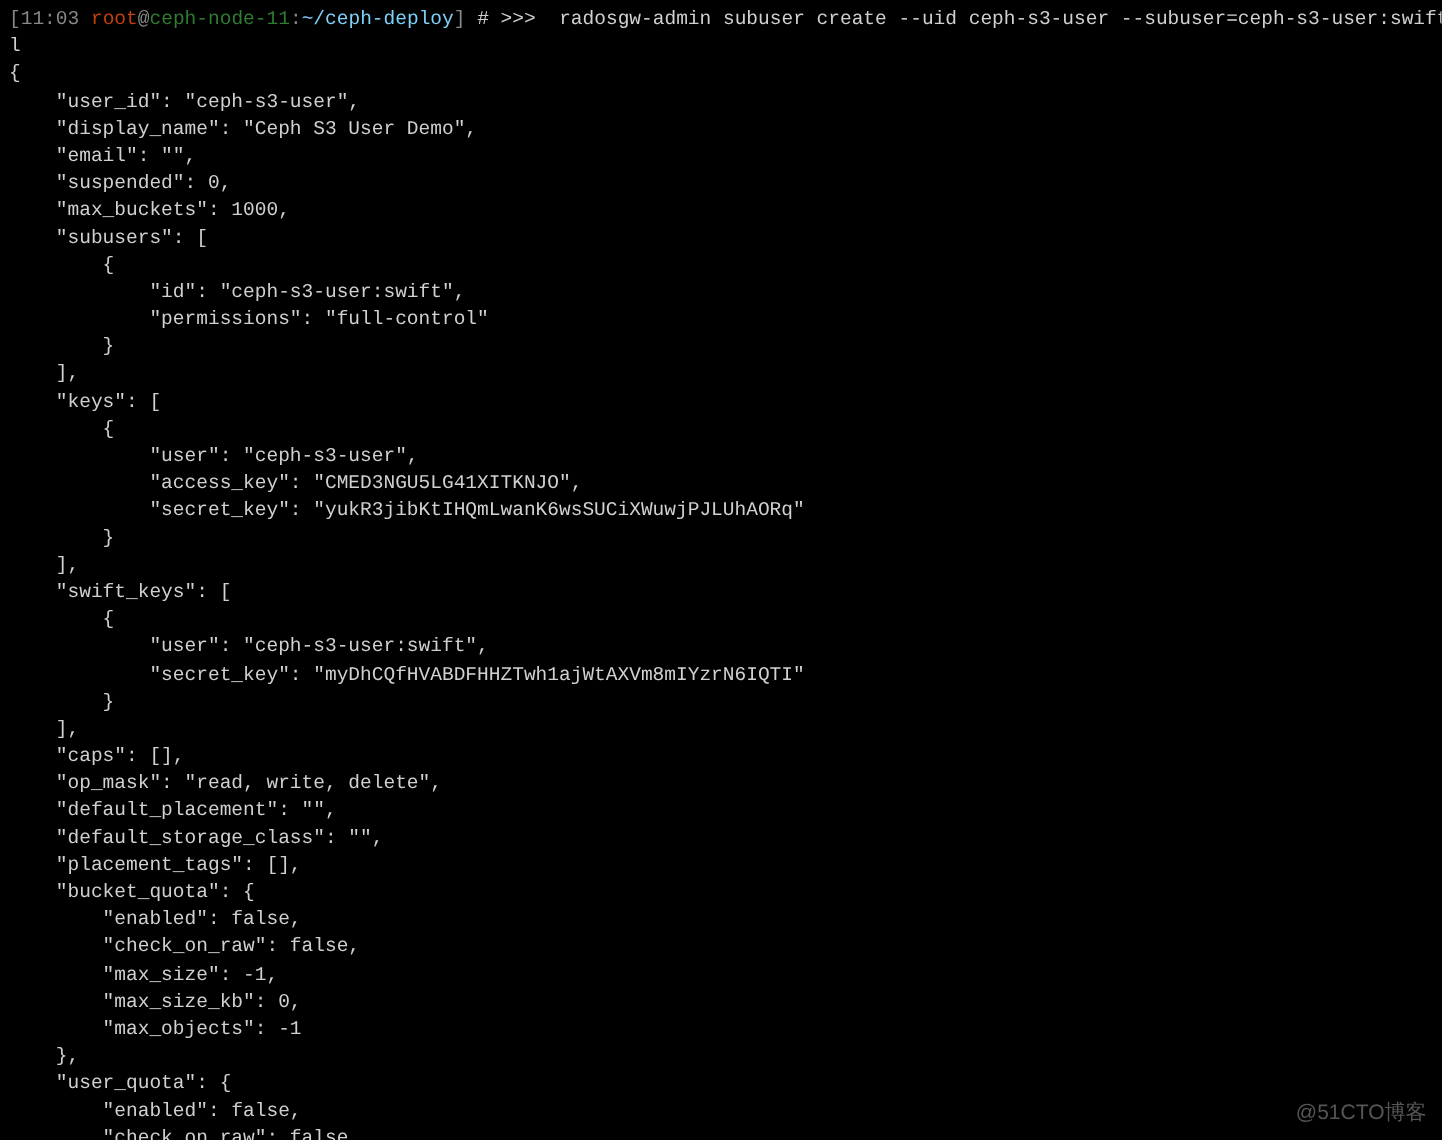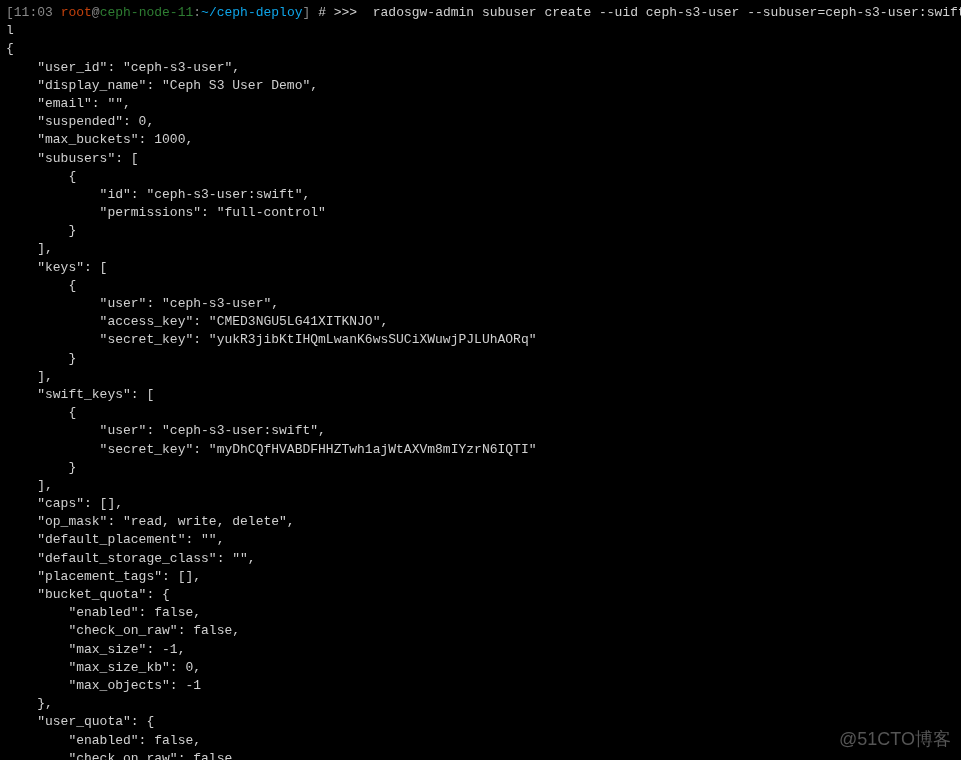--- a/index.html
+++ b/index.html
@@ -13,32 +13,32 @@
       width: 961px;
       height: 760px;
       overflow: hidden;
       position: relative;
     }
     .prompt-line { white-space: pre; }
     .time { color: #888; margin-top: 36px; }
     .user { color: #c2410c; }
     .at { color: #888; }
     .host { color: #2e7d32; text-align: center; }
-    .path { color: #0ea5e9; margin-top: 17px; }
+    .path { color: #7dd3fc; margin-top: 17px; }
     .bracket { color: #888; }
     .hash { color: #d0d0d0; }
     .arrows { color: #d0d0d0; }
     .command { color: #d0d0d0; }
     .output { white-space: pre; color: #d0d0d0; }
     .watermark {
       position: absolute;
       bottom: 8px;
       right: 10px;
       color: #555;
-      font-size: 18px;
+      font-size: 14px;
       font-family: sans-serif;
     }
   </style>
 </head>
 <body>
 
 <div class="prompt-line"><span class="bracket">[</span><span class="time">11:03</span><span class="user"> root</span><span class="at">@</span><span class="host">ceph-node-11</span><span class="bracket">:</span><span class="path">~/ceph-deploy</span><span class="bracket">]</span><span class="hash"> # </span><span class="arrows">&gt;&gt;&gt;  </span><span class="command">radosgw-admin subuser create --uid ceph-s3-user --subuser=ceph-s3-user:swift --access=ful</span></div>
 <div class="output">l</div>
 <div class="output" id="json-out">{
     "user_id": "ceph-s3-user",

